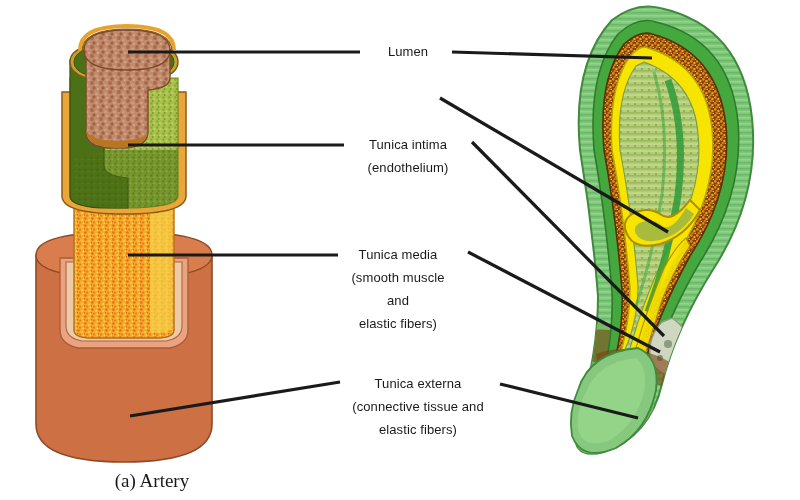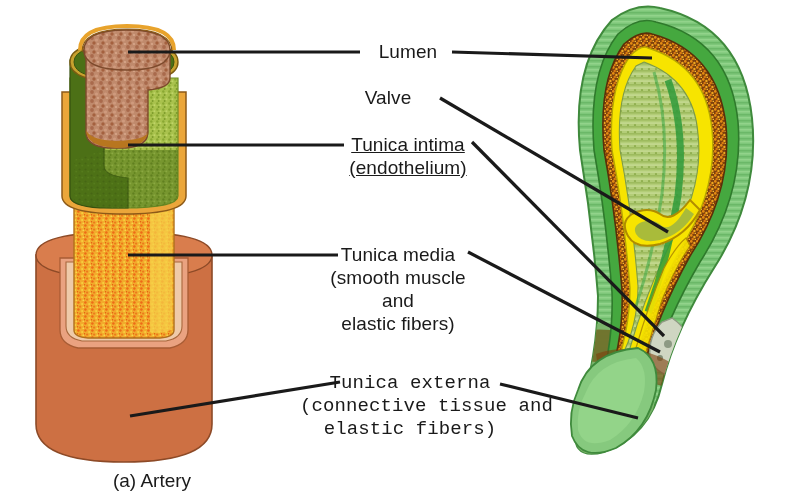--- a/index.html
+++ b/index.html
@@ -11,21 +11,21 @@
     position: relative;
     width: 800px;
     height: 500px;
     background: #ffffff;
     font-family: "Liberation Sans", sans-serif;
     overflow: hidden;
   }
   .label {
     position: absolute;
     color: #1a1a1a;
-    font-size: 19px;
+    font-size: 13px;
     line-height: 23px;
     text-align: center;
     white-space: pre;
     letter-spacing: 0.1px;
   }
   .caption {
     position: absolute;
     color: #1a1a1a;
     font-size: 19px;
     text-align: center;
@@ -205,30 +205,29 @@
       <line x1="468" y1="252" x2="660" y2="352"></line>
 
       <line x1="130" y1="416" x2="340" y2="382"></line>
 
       <line x1="500" y1="384" x2="638" y2="418"></line>
     </g>
   </svg>
 
   <div class="label" style="left:366px; top:40px; width:84px;">Lumen</div>
 
-  <div class="label" style="left:338px; top:86px; width:100px;">Valve</div>
-
-  <div class="label" style="left:336px; top:133px; width:144px;text-decoration:underline;">Tunica intima
+
+  <div class="label" style="left:336px; top:133px; width:144px;">Tunica intima
 (endothelium)</div>
 
   <div class="label" style="left:318px; top:243px; width:160px;">Tunica media
 (smooth muscle
 and
 elastic fibers)</div>
 
-  <div class="label" style="left:300px; top:372px; width:220px;font-family:Liberation Mono, monospace;">Tunica externa
+  <div class="label" style="left:308px; top:372px; width:220px;">Tunica externa
 (connective tissue and
 elastic fibers)</div>
 
-  <div class="caption" style="left:62px; top:470px; width:180px;">(a) Artery</div>
+  <div class="caption" style="left:62px; top:470px; width:180px;font-family:Liberation Serif, serif;">(a) Artery</div>
 
 
 </div>
 
 </body></html>

